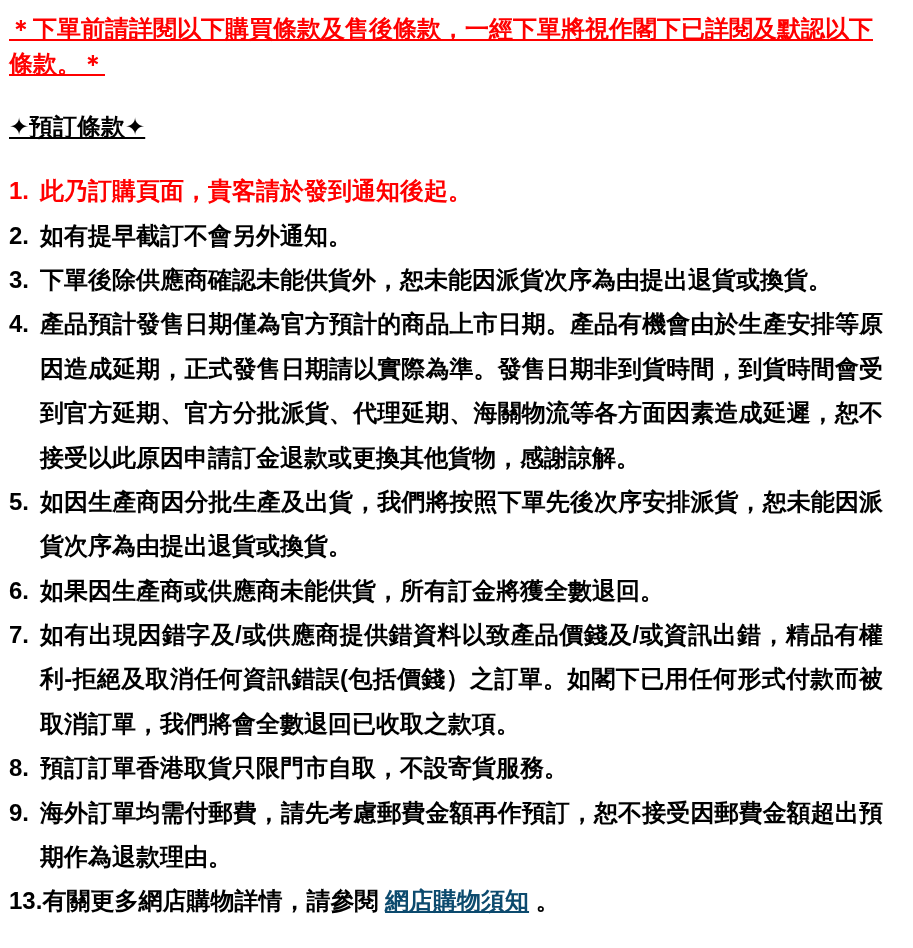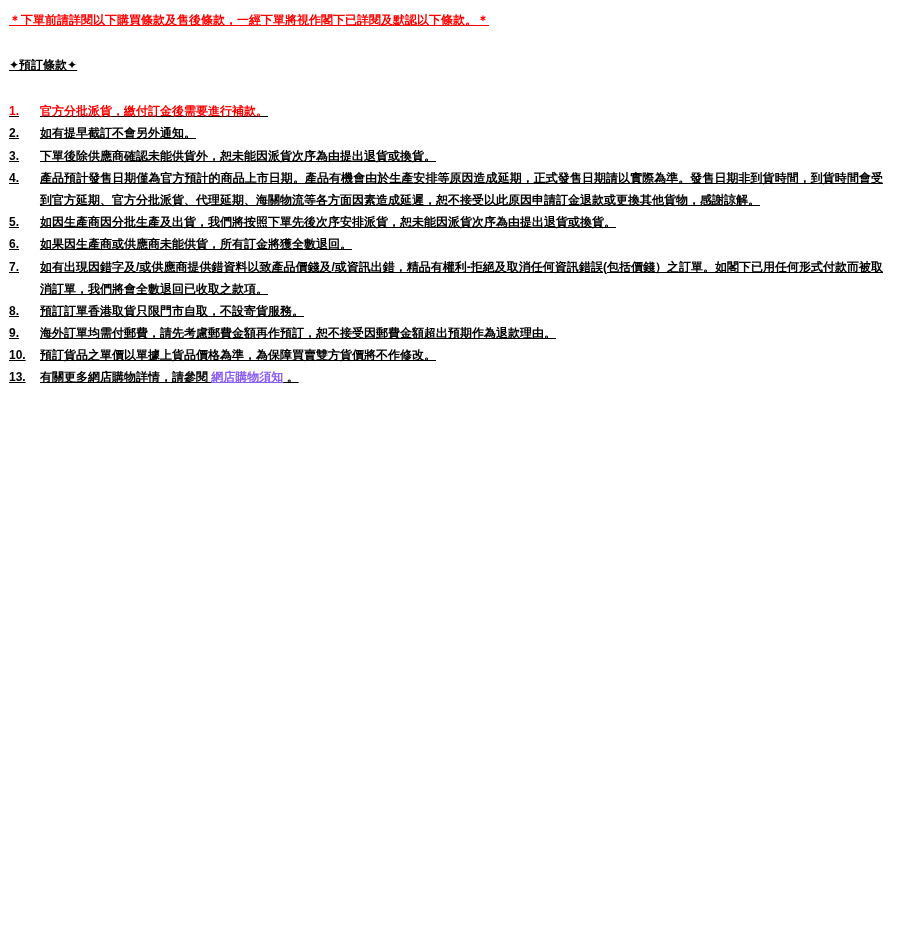--- a/index.html
+++ b/index.html
@@ -10,23 +10,22 @@
   body {
     width: 913px;
     min-height: 948px;
     font-family: "Liberation Sans", "DejaVu Sans", sans-serif;
     font-weight: 700;
     color: #000000;
     box-sizing: border-box;
   }
   .page {
     padding: 10px 28px 10px 9px;
-    font-size: 12px;
+    font-size: 24px;
     box-sizing: border-box;
-    text-decoration: underline;
   }
   .notice {
     color: #ff0000;
     text-decoration: underline;
     line-height: 1.45;
     margin: 2px 0 28px 0;
   }
   .section-title {
     color: #000000;
     text-decoration: underline;
@@ -52,37 +51,37 @@
     line-height: 1.85;
     text-align: justify;
     padding-right: 2px;
   }
   .red { color: #ff0000; }
   .red-u {
     color: #ff0000;
     text-decoration: underline;
   }
   .link {
-    color: #8b5cf6;
+    color: #0c4a6e;
     text-decoration: underline;
     cursor: pointer;
   }
 </style>
 </head>
 <body>
 
 <div class="page">
   <div class="notice">＊下單前請詳閱以下購買條款及售後條款，一經下單將視作閣下已詳閱及默認以下條款。＊</div>
 
   <div class="section-title">✦預訂條款✦</div>
 
   <ol class="terms">
       <li>
         <span class="num red">1.</span>
-        <span class="body-text red"><span>官方分批派貨，繳付訂金後需要進行補款。</span></span>
+        <span class="body-text red"><span>此乃訂購頁面，貴客請於發到通知後起。</span></span>
       </li>
       <li>
         <span class="num">2.</span>
         <span class="body-text"><span>如有提早截訂不會另外通知。</span></span>
       </li>
       <li>
         <span class="num">3.</span>
         <span class="body-text"><span>下單後除供應商確認未能供貨外，恕未能因派貨次序為由提出退貨或換貨。</span></span>
       </li>
       <li>
@@ -103,21 +102,17 @@
       </li>
       <li>
         <span class="num">8.</span>
         <span class="body-text"><span>預訂訂單香港取貨只限門市自取，不設寄貨服務。</span></span>
       </li>
       <li>
         <span class="num">9.</span>
         <span class="body-text"><span>海外訂單均需付郵費，請先考慮郵費金額再作預訂，恕不接受因郵費金額超出預期作為退款理由。</span></span>
       </li>
       <li>
-        <span class="num">10.</span>
-        <span class="body-text"><span>預訂貨品之單價以單據上貨品價格為準，為保障買賣雙方貨價將不作修改。</span></span>
-      </li>
-      <li>
         <span class="num">13.</span>
         <span class="body-text"><span>有關更多網店購物詳情，請參閱 </span><span class="link">網店購物須知</span><span> 。</span></span>
       </li>
     </ol>
 </div>
 
 </body></html>

